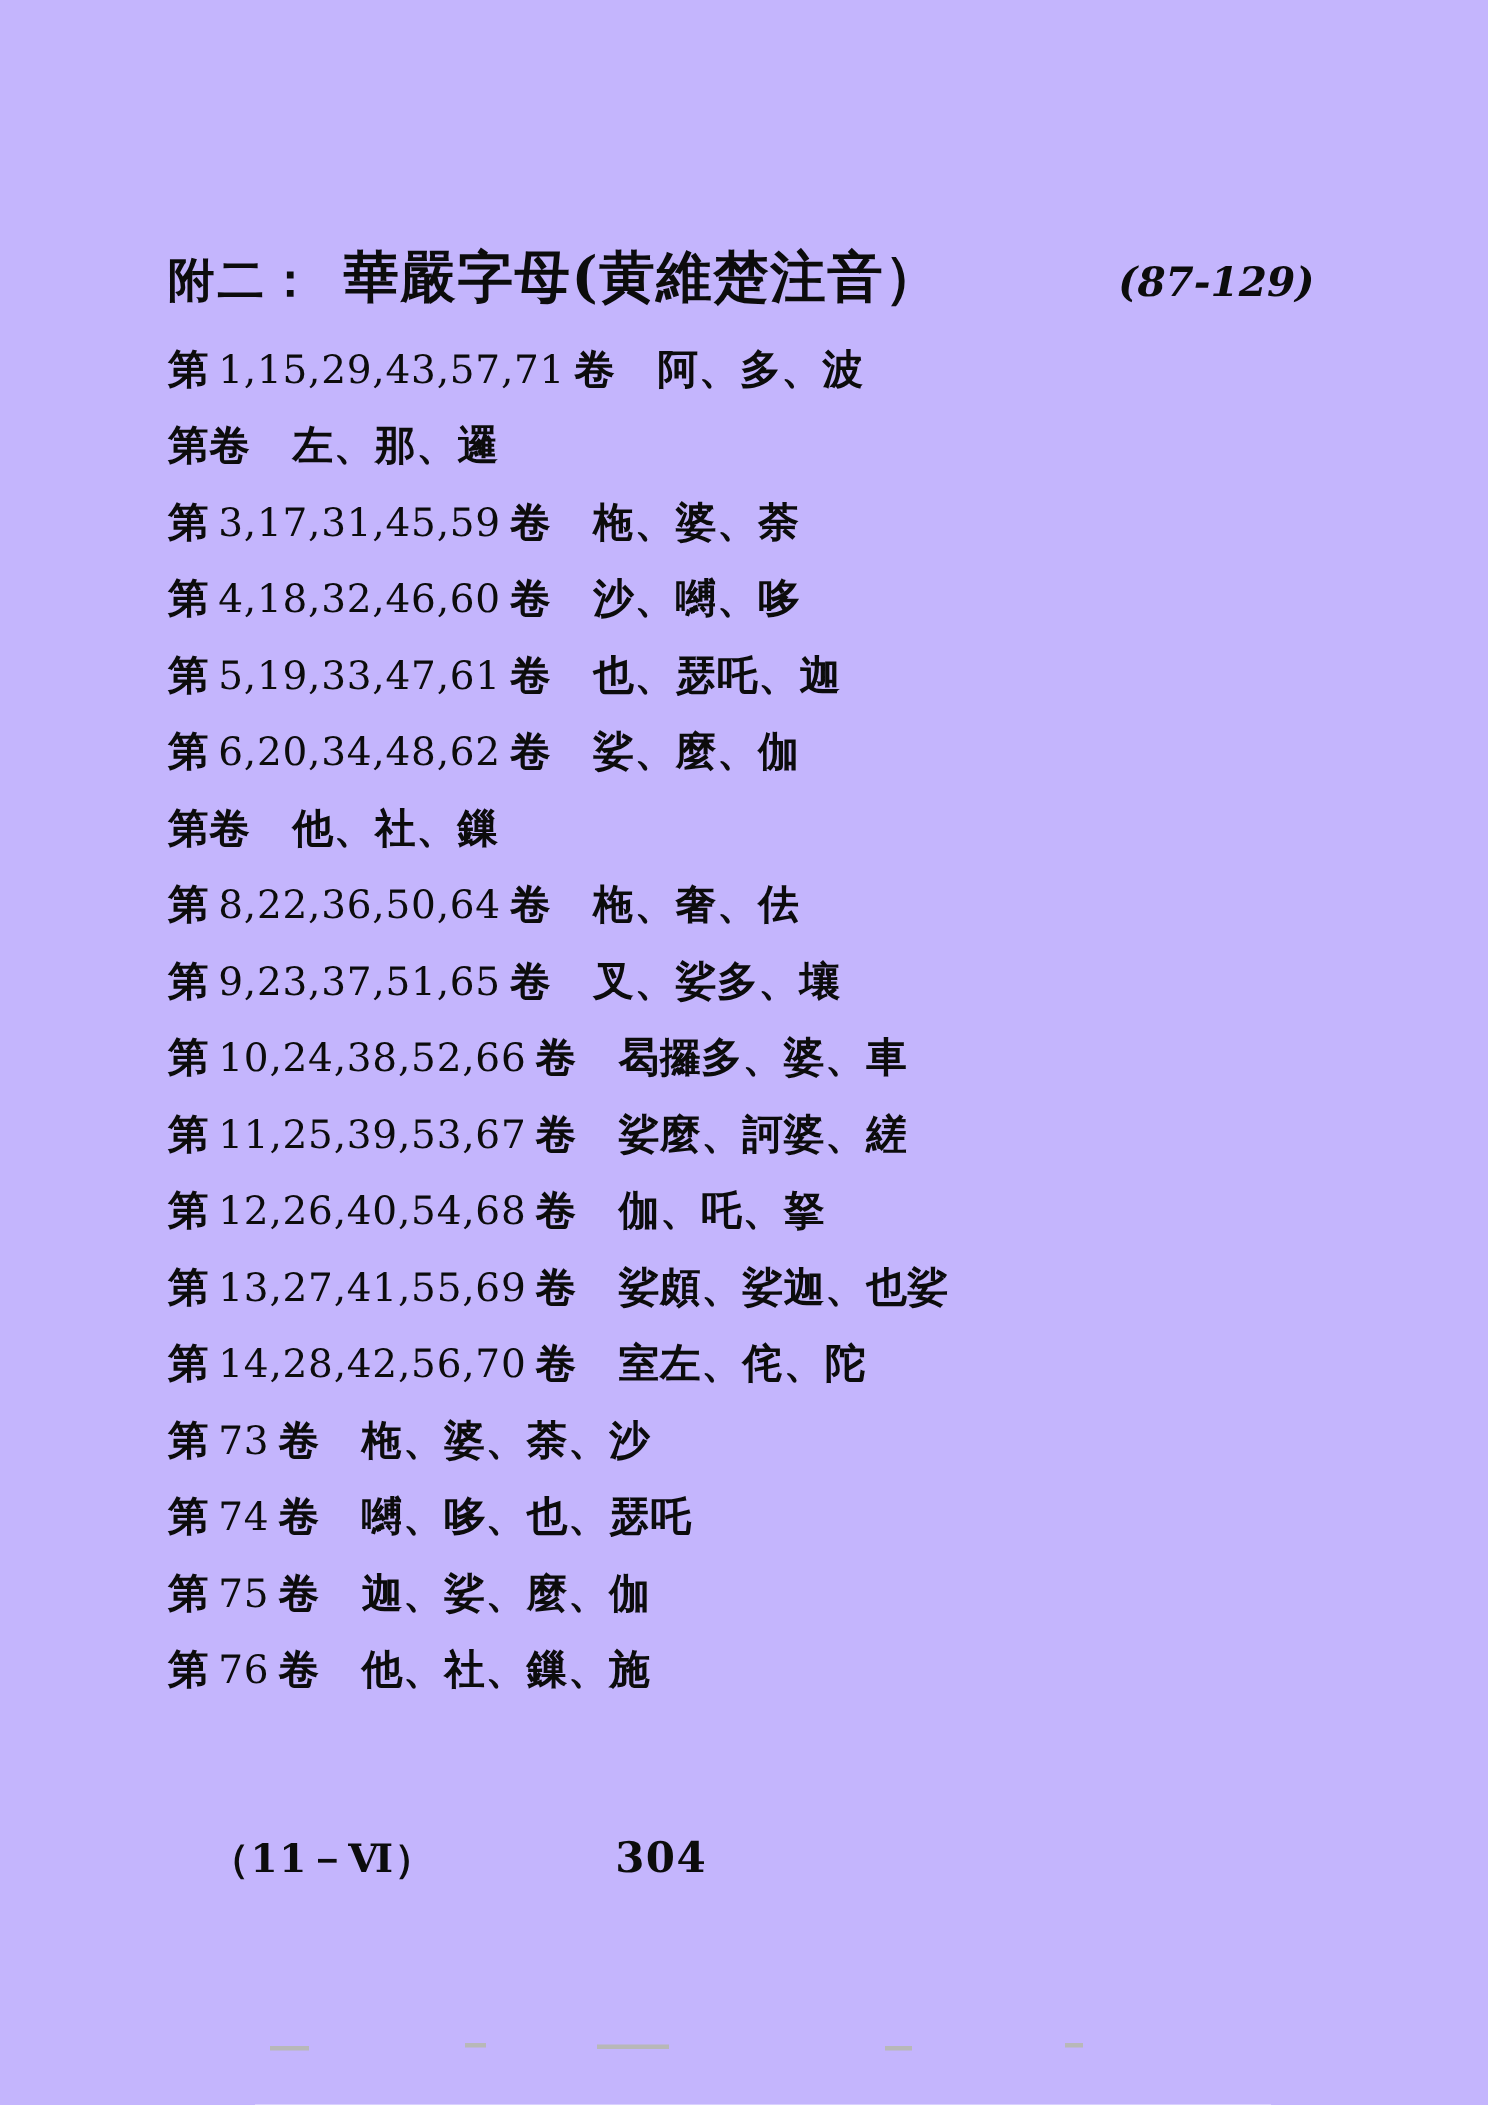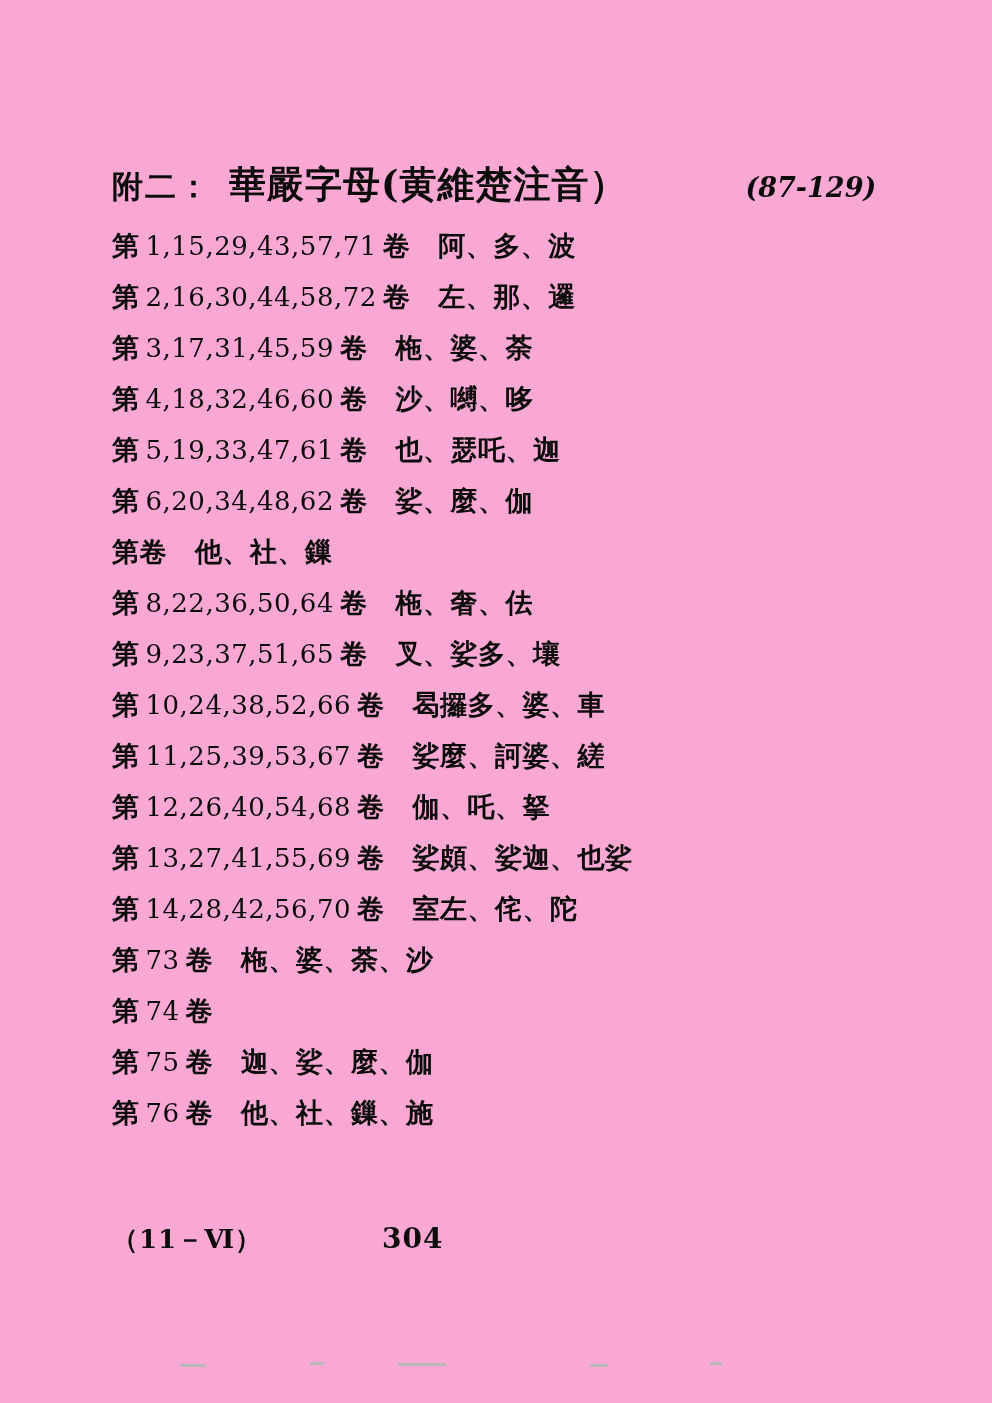--- a/index.html
+++ b/index.html
@@ -13,21 +13,21 @@
     position: relative;
     font-family: "DejaVu Serif", serif;
     color: #0c0c0c;
     overflow: hidden;
   }
   .page {
     position: absolute;
     left: 0; top: 0;
     width: 992px;
     height: 1403px;
-    background: #f9a8d4;
+    background: #c4b5fd;
   }
   .content {
     position: absolute;
     left: 112px;
     top: 160px;
     width: 790px;
   }
   .heading-row {
     display: flex;
     align-items: baseline;
@@ -88,20 +88,21 @@
     position: absolute;
     left: 112px;
     top: 1222px;
     width: 790px;
     display: flex;
     align-items: baseline;
     font-size: 27px;
     font-weight: bold;
   }
   .footer-sig {
+    margin-left: 28px;
     letter-spacing: 1px;
     font-size: 26px;
   }
   .footer-page {
     margin-left: 120px;
     font-size: 28px;
     letter-spacing: 1px;
   }
   .scan-dots {
     position: absolute;
@@ -132,21 +133,20 @@
 
     <div class="line">
       <span class="prefix">第</span>
       <span class="nums">1,15,29,43,57,71</span>
       <span class="unit">卷</span>
       <span class="syllables">阿、多、波</span>
     </div>
 
     <div class="line">
       <span class="prefix">第</span>
-      <span class="nums">2,16,30,44,58,72</span>
       <span class="unit">卷</span>
       <span class="syllables">左、那、邏</span>
     </div>
 
     <div class="line">
       <span class="prefix">第</span>
       <span class="nums">3,17,31,45,59</span>
       <span class="unit">卷</span>
       <span class="syllables">柂、婆、荼</span>
     </div>
@@ -231,20 +231,21 @@
       <span class="prefix">第</span>
       <span class="nums">73</span>
       <span class="unit">卷</span>
       <span class="syllables">柂、婆、荼、沙</span>
     </div>
 
     <div class="line">
       <span class="prefix">第</span>
       <span class="nums">74</span>
       <span class="unit">卷</span>
+      <span class="syllables">嚩、哆、也、瑟吒</span>
     </div>
 
     <div class="line">
       <span class="prefix">第</span>
       <span class="nums">75</span>
       <span class="unit">卷</span>
       <span class="syllables">迦、娑、麼、伽</span>
     </div>
 
     <div class="line">

